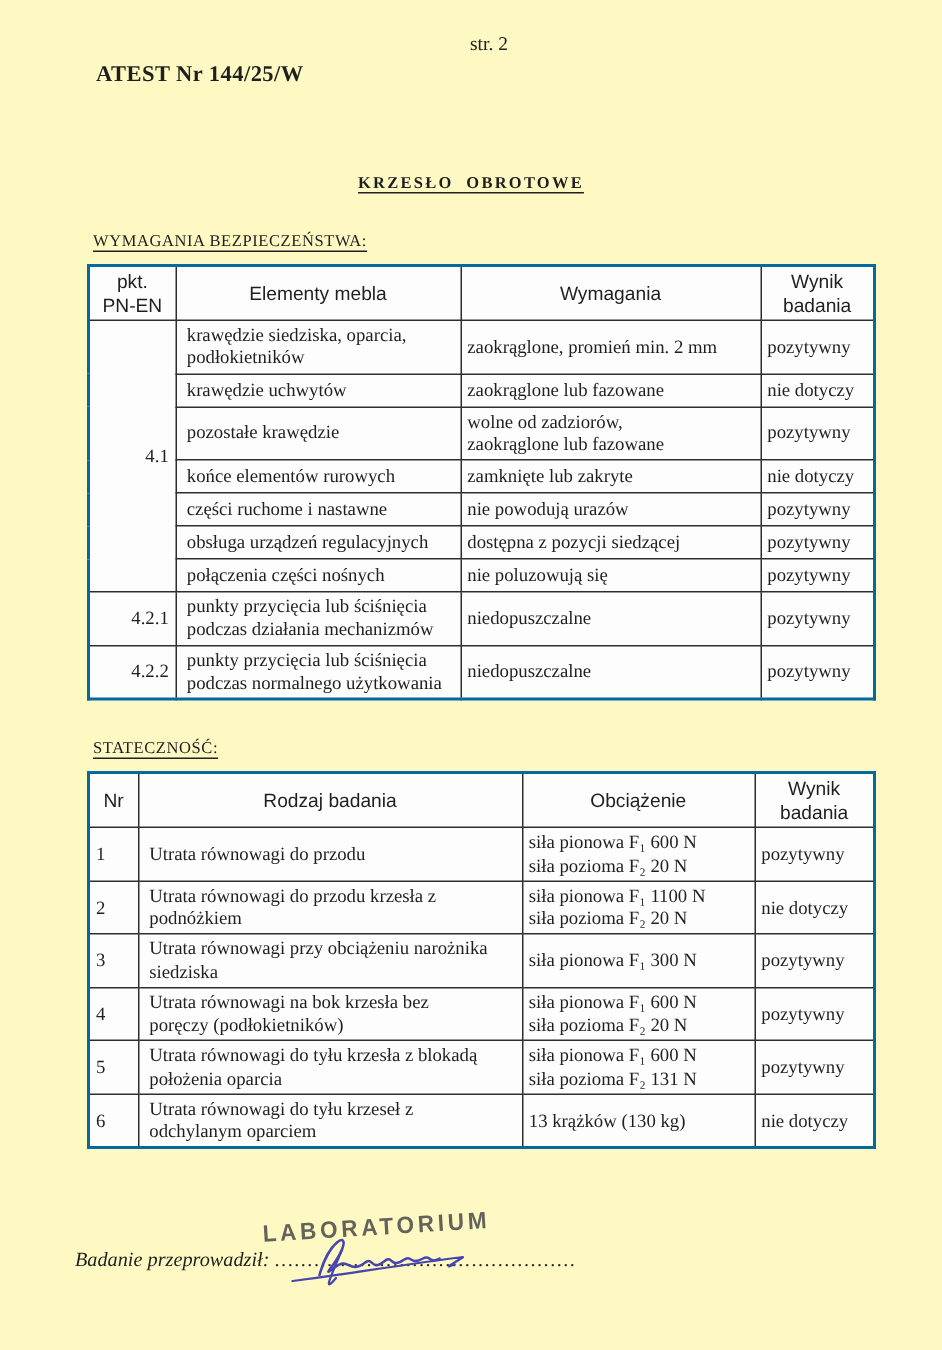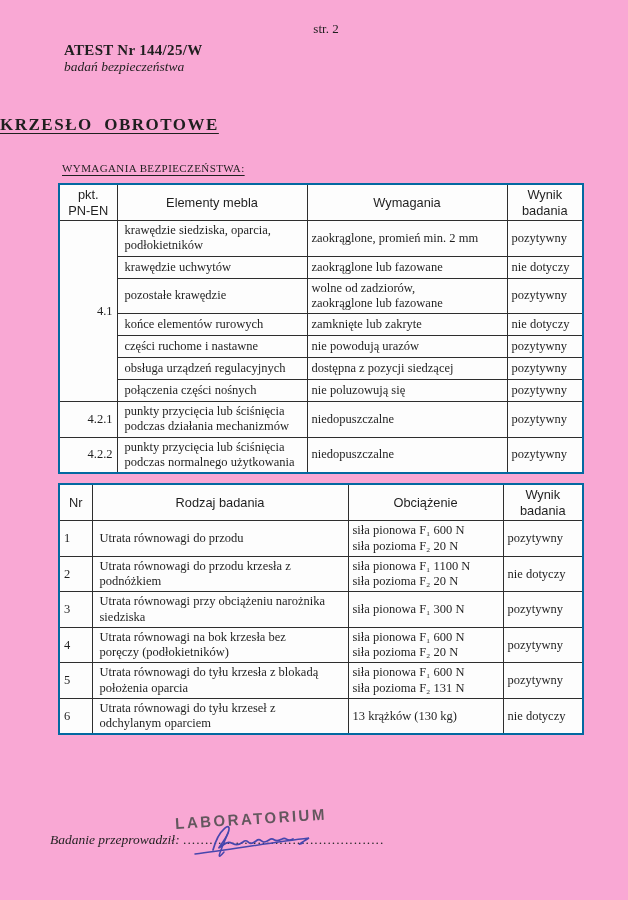--- a/index.html
+++ b/index.html
@@ -2,41 +2,41 @@
 <html><head>
 <meta charset="utf-8">
 <style>
   * { margin: 0; padding: 0; box-sizing: border-box; }
   html, body { background: #e8e8e8; }
   .page {
     position: relative;
     width: 628px;
     height: 900px;
     margin: 0 auto;
-    background: #f9a8d4;
+    background: #fef9c3;
     color: #1f1f1f;
     font-family: "Liberation Serif", "DejaVu Serif", serif;
     overflow: hidden;
   }
   
   .page-number {
     padding-top: 21px;
     text-align: center;
     font-size: 13px;
     transform: translateX(12px);
   }
   .atest-block { margin: 5px 0 0 64px; }
   .atest-title { font-size: 15px; font-weight: bold; letter-spacing: 0.3px; }
   .atest-subtitle { font-size: 13.5px; font-style: italic; }
 
   
   .doc-title {
-    margin-top: 40px;
-    text-align: left;
-    font-size: 17px;
+    margin-top: 57px;
+    text-align: center;
+    font-size: 11px;
     font-weight: bold;
     letter-spacing: 1.5px;
     white-space: pre;
   }
   .doc-title span { text-decoration: underline; text-underline-offset: 3px; }
 
   
   .name-line { margin: 31px 0 0 62px; font-size: 13.5px; }
   .name-line .label { font-style: italic; }
   .name-line .value { font-weight: bold; }
@@ -114,21 +114,20 @@
 </style>
 </head>
 <body>
 
 <div class="page">
 
   <div class="page-number">str. 2</div>
 
   <div class="atest-block">
     <div class="atest-title">ATEST Nr 144/25/W</div>
-    <div class="atest-subtitle">badań bezpieczeństwa</div>
   </div>
 
   <div class="doc-title"><span>KRZESŁO  OBROTOWE</span></div>
 
 
   <div class="section-heading heading-safety"><span>WYMAGANIA BEZPIECZEŃSTWA:</span></div>
 
   <table class="safety-table">
     <colgroup>
         <col style="width:58px">
@@ -195,20 +194,21 @@
       <tr class="h2">
         <td class="pkt-cell">4.2.2</td>
         <td class="l pre">punkty przycięcia lub ściśnięcia
 podczas normalnego użytkowania</td>
         <td class="c pre">niedopuszczalne</td>
         <td class="c">pozytywny</td>
       </tr>
     </tbody>
   </table>
 
+  <div class="section-heading heading-stability"><span>STATECZNOŚĆ:</span></div>
 
   <table class="stability-table">
     <colgroup>
         <col style="width:33px">
         <col style="width:256px">
         <col style="width:155px">
         <col style="width:80px">
       </colgroup>
     <thead>
       <tr>

